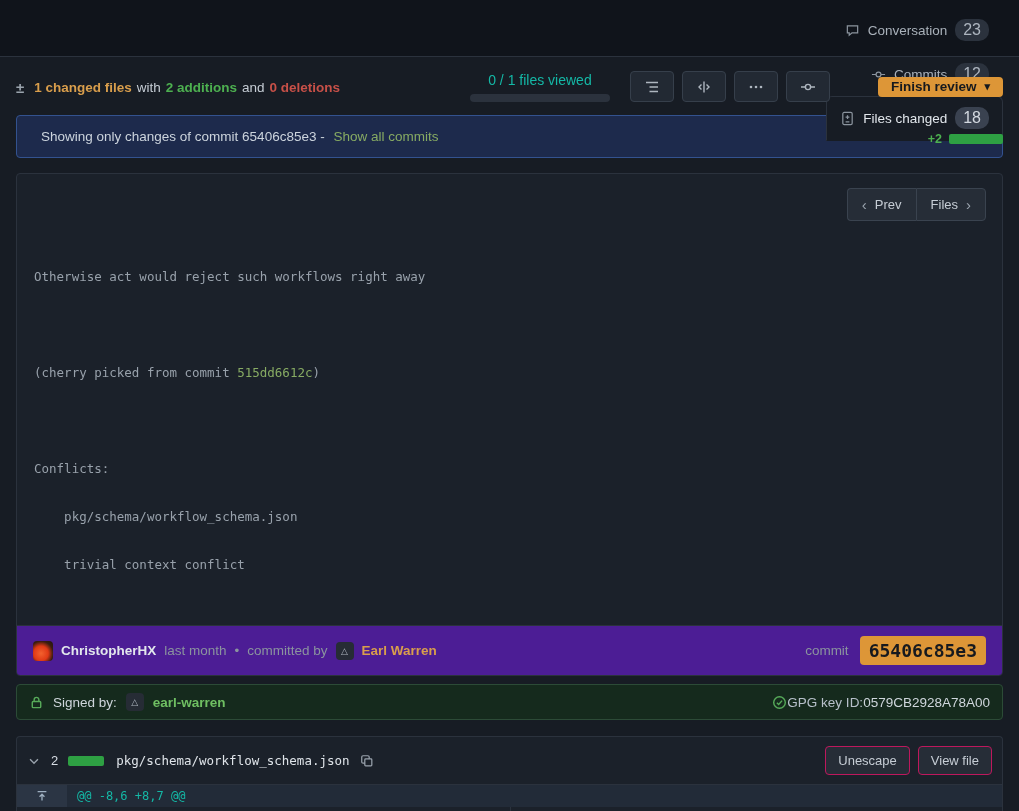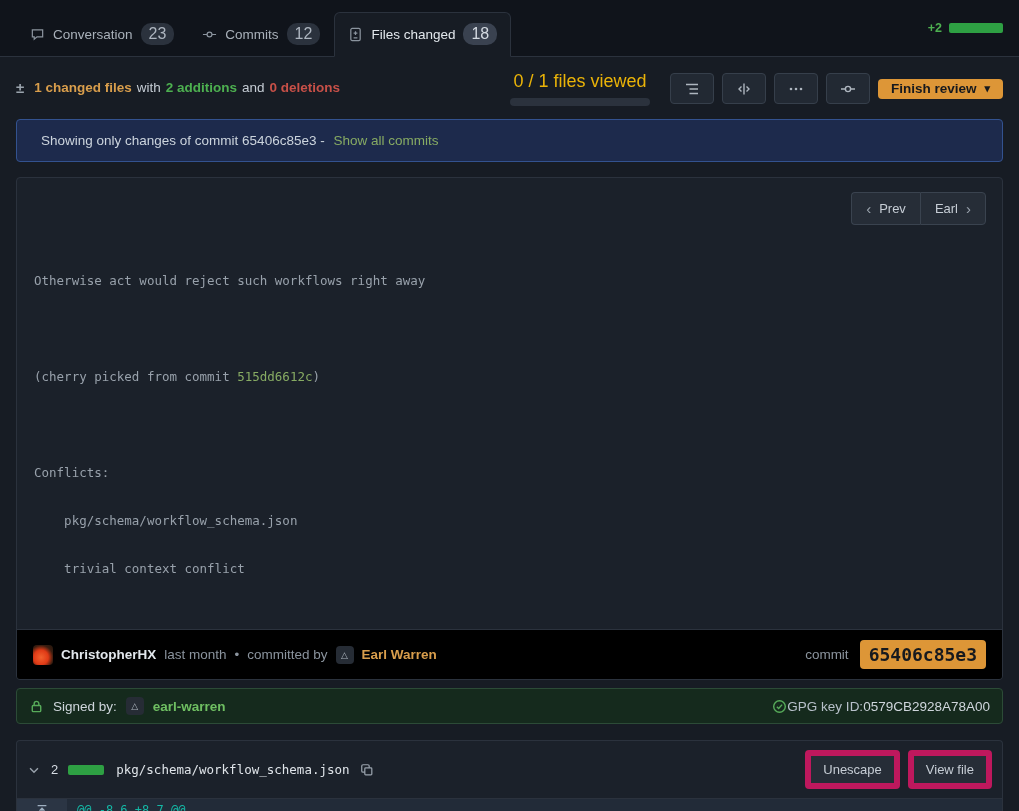--- a/index.html
+++ b/index.html
@@ -3,63 +3,63 @@
 <meta charset="utf-8">
 <style>
   * { margin:0; padding:0; box-sizing:border-box; }
   html,body { width:1019px; height:811px; overflow:hidden; }
   body { background:#171c24; color:#d7dde4; font-family:"Liberation Sans", sans-serif; font-size:13.5px; }
   a { text-decoration:none; cursor:pointer; }
   svg { display:block; }
   .ic { display:inline-flex; align-items:center; justify-content:center; }
 
   
-  .tabbar { background:#10141b; display:flex; align-items:flex-end; padding:8px 16px 0; border-bottom:1px solid #2b323d; height:57px; }
+  .tabbar { background:#10141b; display:flex; align-items:flex-end; padding:8px 16px 0; border-bottom:1px solid #2b323d; height:57px;flex-direction:column; }
   .tab { display:flex; align-items:center; gap:8px; padding:10px 13px 11px; color:#a9b1ba; border:1px solid transparent; border-radius:6px 6px 0 0; margin-bottom:-1px; cursor:pointer; }
   .tab .tabicon { color:#8b949e; }
   .pill { background:#2b323d; color:#adb5bf; font-size:16px; padding:2px 8px; border-radius:10px; }
   .tab.active { background:#171c24; border-color:#2b323d; border-bottom-color:#171c24; color:#e2e7ec;justify-content:space-between; }
   .tab.active .pill { background:#3a4250; color:#d3d9e0; }
   .tabbar-stat { margin-left:auto; align-self:center; display:flex; align-items:center; gap:7px; margin-top:-8px; }
   .tabbar-stat .num { color:#4db050; font-size:12.5px; font-weight:bold; }
   .tabbar-stat .bar { width:54px; height:10px; border-radius:2px; background:#2ea043; }
 
   
   .toolbar { display:flex; align-items:flex-start; padding:14px 16px 4px; }
   .summary { display:flex; align-items:center; gap:5px; color:#c6cdd5; margin-top:8px; }
   .summary .pm { color:#9aa3ad; font-weight:bold; font-size:15px; margin-right:5px; }
   .orange-text { color:#d99e4c; font-weight:bold; }
   .green-text  { color:#4db050; font-weight:bold; }
   .red-text    { color:#c75048; font-weight:bold; }
   .toolbar-right { margin-left:auto; display:flex; align-items:center; gap:8px; }
   .viewed { display:flex; flex-direction:column; align-items:center; margin-right:12px; }
-  .viewed .label { font-size:18px; color:#eab308; }
+  .viewed .label { font-size:14px; color:#14b8a6; }
   .viewed .track { width:140px; height:8px; background:#2b323d; border-radius:4px; margin-top:6px; }
   .iconbtn { width:44px; height:31px; background:#222933; border:1px solid #363f4b; border-radius:4px; color:#aeb6bf; display:flex; align-items:center; justify-content:center; cursor:pointer; }
-  .finish-btn { background:#dd9637; color:#16191e; font-weight:bold; border:none; border-radius:4px; padding:0 13px; height:20px; display:flex; align-items:center; gap:8px; font-size:13.5px; cursor:pointer; }
+  .finish-btn { background:#dd9637; color:#16191e; font-weight:bold; border:none; border-radius:4px; padding:0 13px; height:20px; display:flex; align-items:center; gap:8px; font-size:13.5px; cursor:pointer;margin-left:40px; }
   .finish-btn .caret { font-size:11px; }
 
   
   .banner { margin:9px 16px 15px; background:#1d2a4c; border:1px solid #33528f; border-radius:4px; padding:13px 24px; color:#ccd4dd; }
   .banner a { color:#87ab63; margin-left:5px; }
 
   
   .commit-box { margin:0 16px; background:#1b212a; border:1px solid #2b323d; border-radius:4px; overflow:hidden; }
   .commit-head { display:flex; align-items:center; padding:14px 16px 2px; }
   .commit-title { font-size:17px; font-weight:600; color:#e6eaee; display:flex; align-items:center; gap:10px; }
   .commit-title .check { color:#57ab5a; font-size:15px; font-weight:bold; }
   .pager { margin-left:auto; display:flex; }
   .pager .pbtn { background:#262d37; border:1px solid #3a434f; color:#c6cdd5; font-size:13px; padding:7px 14px; display:flex; align-items:center; gap:8px; cursor:pointer; }
   .pager .prev { border-radius:4px 0 0 4px; border-right:none; }
   .pager .next { border-radius:0 4px 4px 0; }
   .pager .chev { color:#9aa3ad; font-size:15px; }
   .commit-body { padding:14px 17px 20px; font-family:"DejaVu Sans Mono", monospace; font-size:12.5px; line-height:16px; color:#98a1ab; white-space:pre-wrap; }
   .commit-body .blank { height:16px; }
   .commit-body a { color:#87ab63; }
-  .commit-foot { background:#000000; border-top:1px solid #2b323d; padding:10px 16px; display:flex; align-items:center; gap:8px; }
+  .commit-foot { background:#4c1d95; border-top:1px solid #2b323d; padding:10px 16px; display:flex; align-items:center; gap:8px; }
   .avatar { width:20px; height:20px; border-radius:4px; flex:none;
             background:radial-gradient(circle at 40% 62%, #f2612e 0%, #e03a16 42%, #3a1d10 70%, #20150d 100%); }
   .avatar.small { width:18px; height:18px; background:#262c35; display:flex; align-items:center; justify-content:center; color:#aeb6bf; font-size:9px; }
   .author-name { font-weight:bold; color:#e2e7ec; }
   .muted { color:#8b949e; }
   .committer-name { font-weight:bold; color:#d99e4c; }
   .commit-foot .right { margin-left:auto; display:flex; align-items:center; gap:11px; }
   .sha-badge { background:#dd9637; color:#16191e; font-family:"DejaVu Sans Mono", monospace; font-size:18px; font-weight:bold; padding:4px 9px; border-radius:4px; cursor:pointer; }
 
   
@@ -72,21 +72,21 @@
 
   
   .diff-box { margin:0 16px; background:#1b212a; border:1px solid #2b323d; border-bottom:none; border-radius:4px 4px 0 0; }
   .diff-head { display:flex; align-items:center; gap:10px; padding:9px 10px; }
   .diff-head .chev { color:#9aa3ad; cursor:pointer; }
   .fold-count { font-size:13px; color:#d7dde4; }
   .mini-bar { width:36px; height:10px; background:#2ea043; border-radius:2px; }
   .file-name { font-family:"DejaVu Sans Mono", monospace; font-size:12.5px; color:#dfe4e9; margin-left:2px; }
   .copy-icon { color:#9aa3ad; cursor:pointer; }
   .diff-head-right { margin-left:auto; display:flex; gap:8px; }
-  .small-btn { background:#262d37; border:6px solid #be185d; border-radius:4px; color:#c6cdd5; font-size:13px; padding:6px 12px; cursor:pointer; }
+  .small-btn { background:#262d37; border:1px solid #be185d; border-radius:4px; color:#c6cdd5; font-size:13px; padding:6px 12px; cursor:pointer; }
 
   .diff-grid { display:grid; grid-template-columns:50px minmax(0,1fr) 50px minmax(0,1fr);
                font-family:"DejaVu Sans Mono", monospace; font-size:12px; line-height:20px; border-top:1px solid #2b323d; }
   .hunk-gutter { grid-column:1; background:#2b3544; display:flex; align-items:center; justify-content:center; color:#9fb0c1; height:22px; cursor:pointer; }
   .hunk-text { grid-column:2 / 5; background:#222b38; color:#14b8a6; display:flex; align-items:center; padding-left:10px; height:22px; }
   .ln { text-align:right; padding-right:9px; color:#5f6973; cursor:pointer; }
   .rln { border-left:1px solid #2b323d; }
   .code { white-space:pre-wrap; word-break:break-all; color:#c08552; padding:0 26px 0 14px; }
 </style>
 </head>
@@ -188,21 +188,21 @@
   </div>
 
   <div class="commit-box">
     <div class="commit-head">
       <div class="pager">
         <button class="pbtn prev">
           <span class="chev">‹</span>
           <span>Prev</span>
         </button>
         <button class="pbtn next">
-          <span>Earl</span>
+          <span>Files</span>
           <span class="chev">›</span>
         </button>
       </div>
     </div>
     <div class="commit-body">
       <div>Otherwise act would reject such workflows right away</div>
       <div class="blank"></div>
       <div><span>(cherry picked from commit </span><a>515dd6612c</a><span>)</span></div>
       <div class="blank"></div>
       <div>Conflicts:</div>

